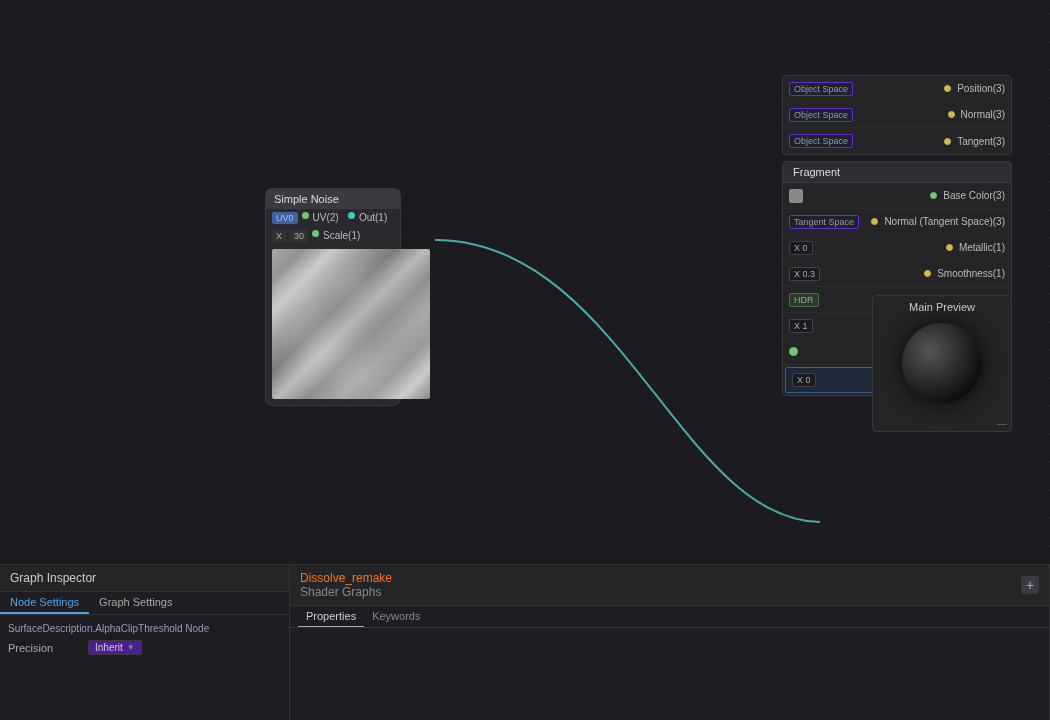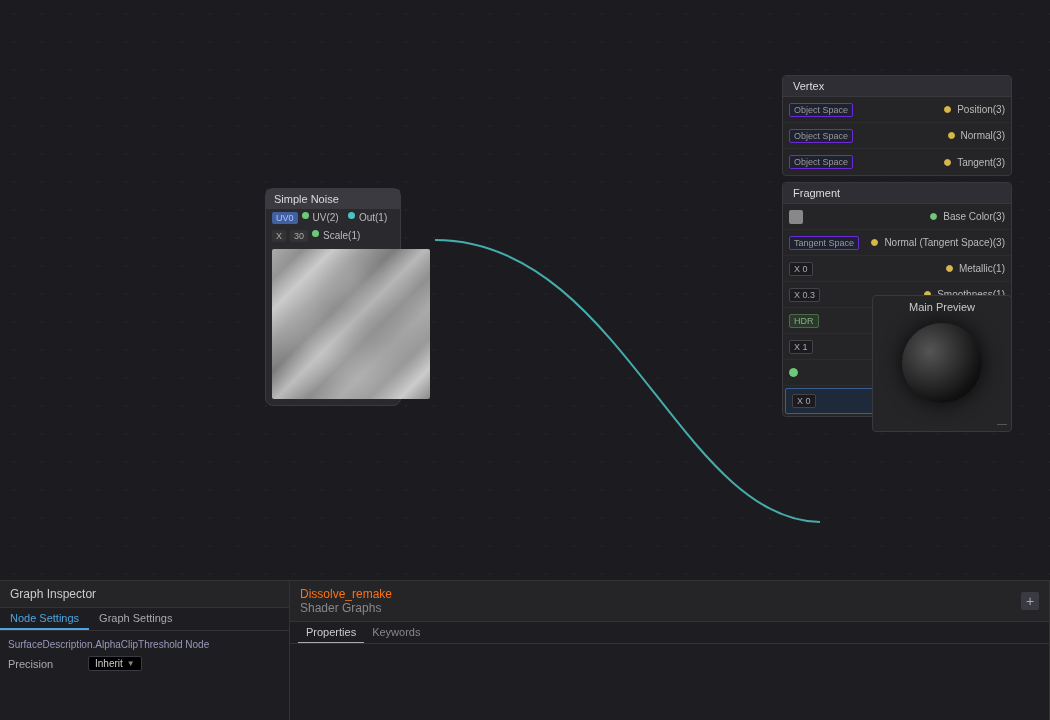--- a/index.html
+++ b/index.html
@@ -222,21 +222,21 @@
     .preview-ctrl-btn {
       font-size: 10px;
       color: #666;
       cursor: pointer;
     }
 
     
     .bottom-panel {
       position: absolute;
       bottom: 0; left: 0; right: 0;
-      height: 140px;
+      height: 156px;
       background: #1e1e22;
       border-top: 1px solid #333;
       display: flex;
     }
 
     
     .graph-inspector {
       width: 290px;
       border-right: 1px solid #333;
       flex-shrink: 0;
@@ -272,21 +272,21 @@
       align-items: center;
       padding: 4px 0;
       font-size: 11px;
     }
     .inspector-label {
       color: #aaa;
       min-width: 80px;
     }
     .inspector-value {
       color: #ccc;
-      background: #000000;
+      background: #4c1d95;
       border: 1px solid #3a3a42;
       border-radius: 2px;
       padding: 1px 6px;
       font-size: 10px;
       display: flex;
       align-items: center;
       gap: 4px;
     }
     .dropdown-arrow {
       font-size: 8px;
@@ -369,21 +369,20 @@
       <span>Scale(1)</span>
     </div>
     <div class="node-preview">
       <div class="noise-overlay"></div>
     </div>
   </div>
 
   <div class="shader-node">
 
     <div class="shader-section">
-      <div class="shader-section-title">Vertex</div>
       <div class="shader-row">
         <span class="label-tag">Object Space</span>
         <span class="shader-port-right yellow"></span>
         <span class="shader-field-name">Position(3)</span>
       </div>
       <div class="shader-row">
         <span class="label-tag">Object Space</span>
         <span class="shader-port-right yellow"></span>
         <span class="shader-field-name">Normal(3)</span>
       </div>

